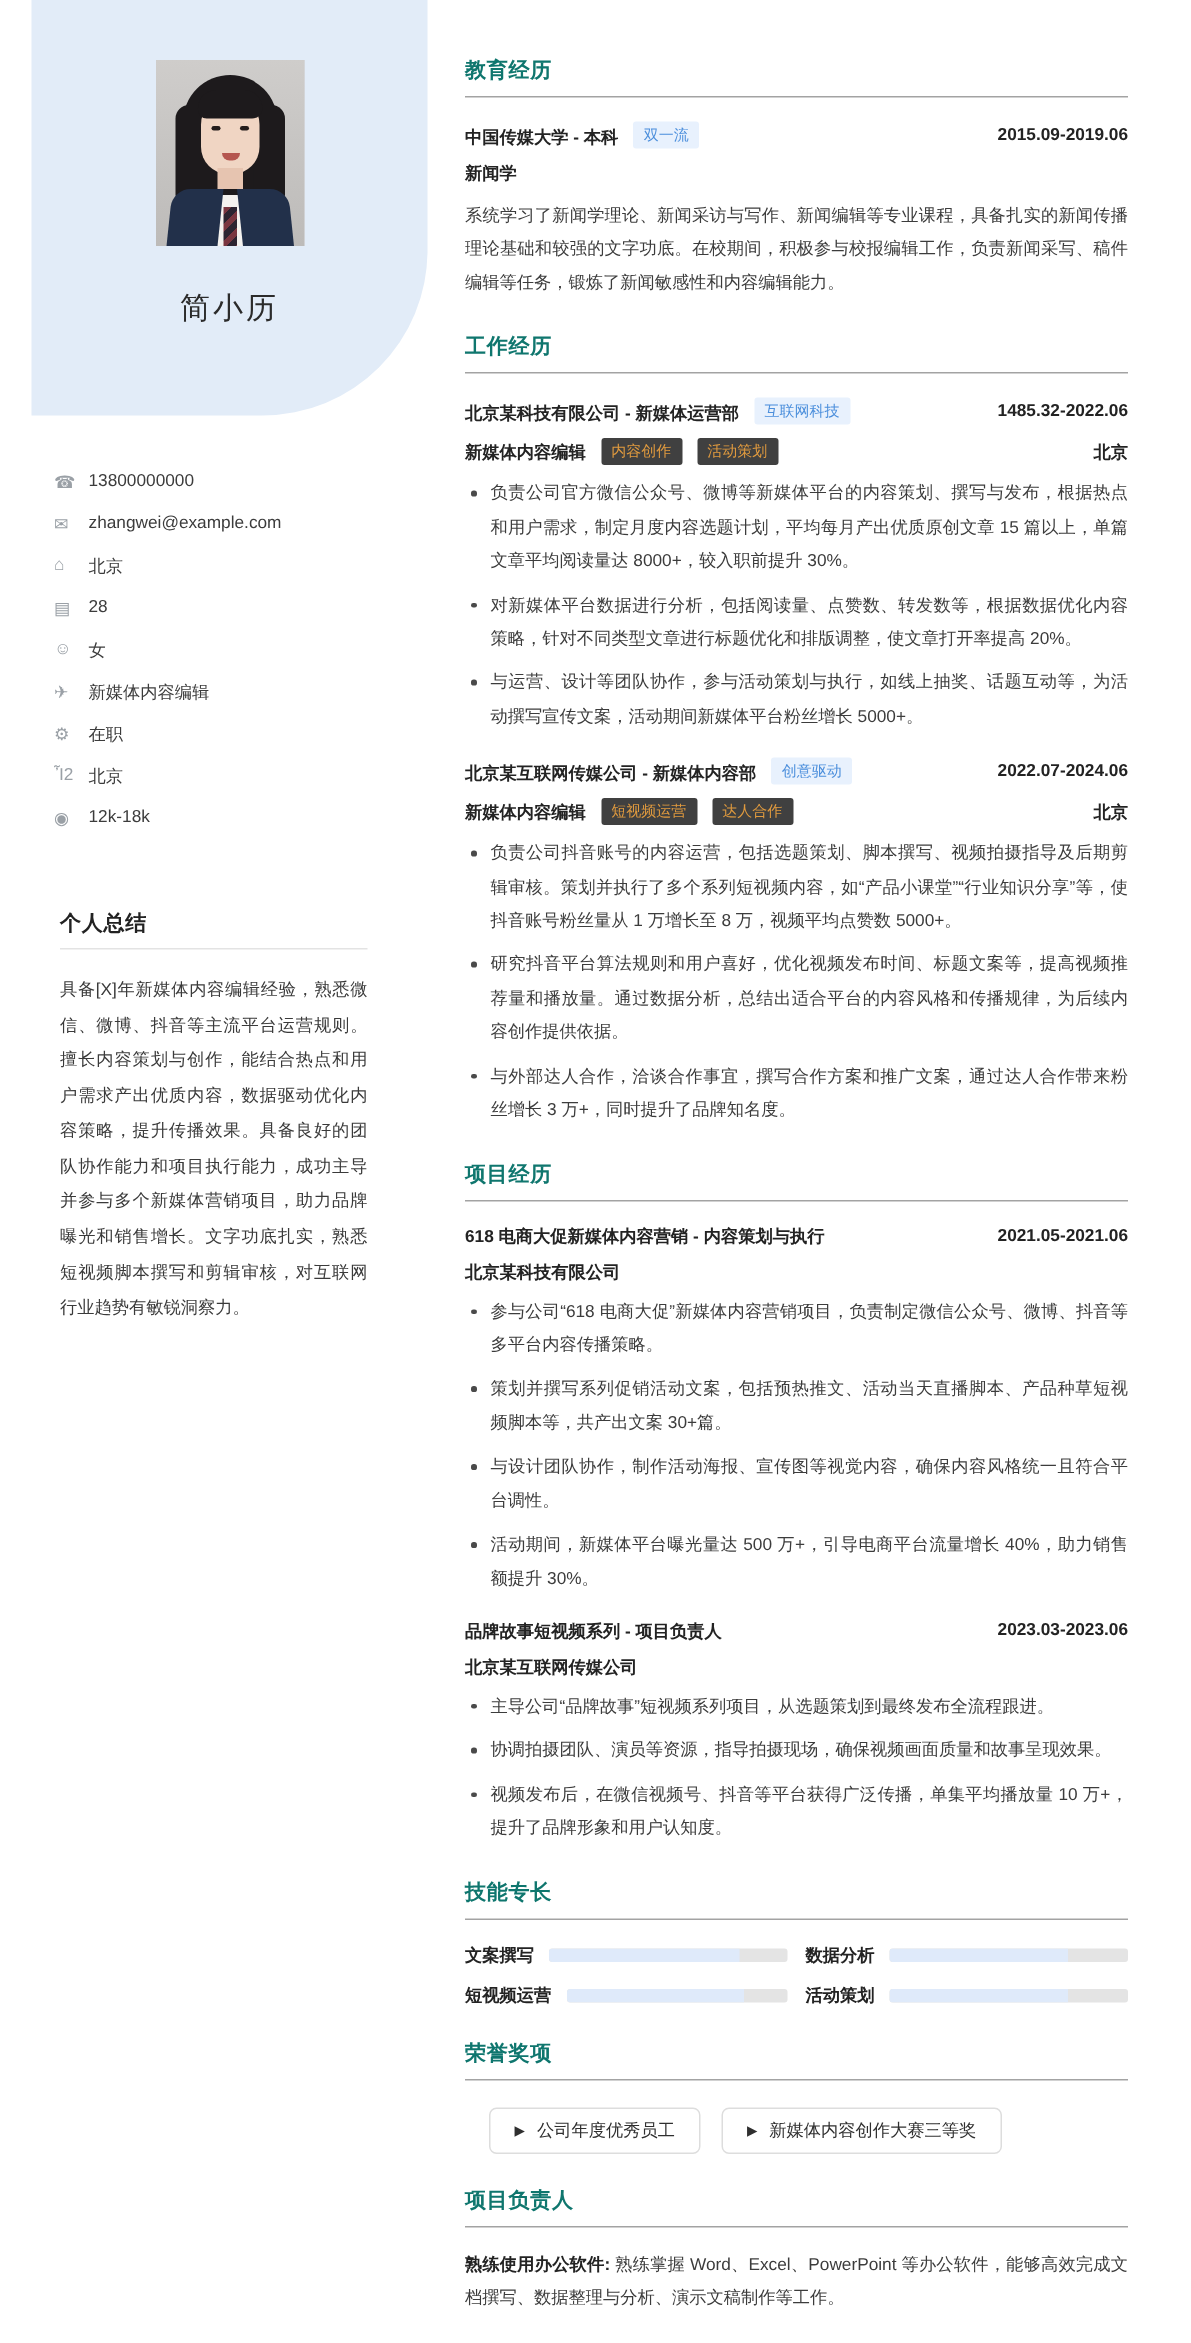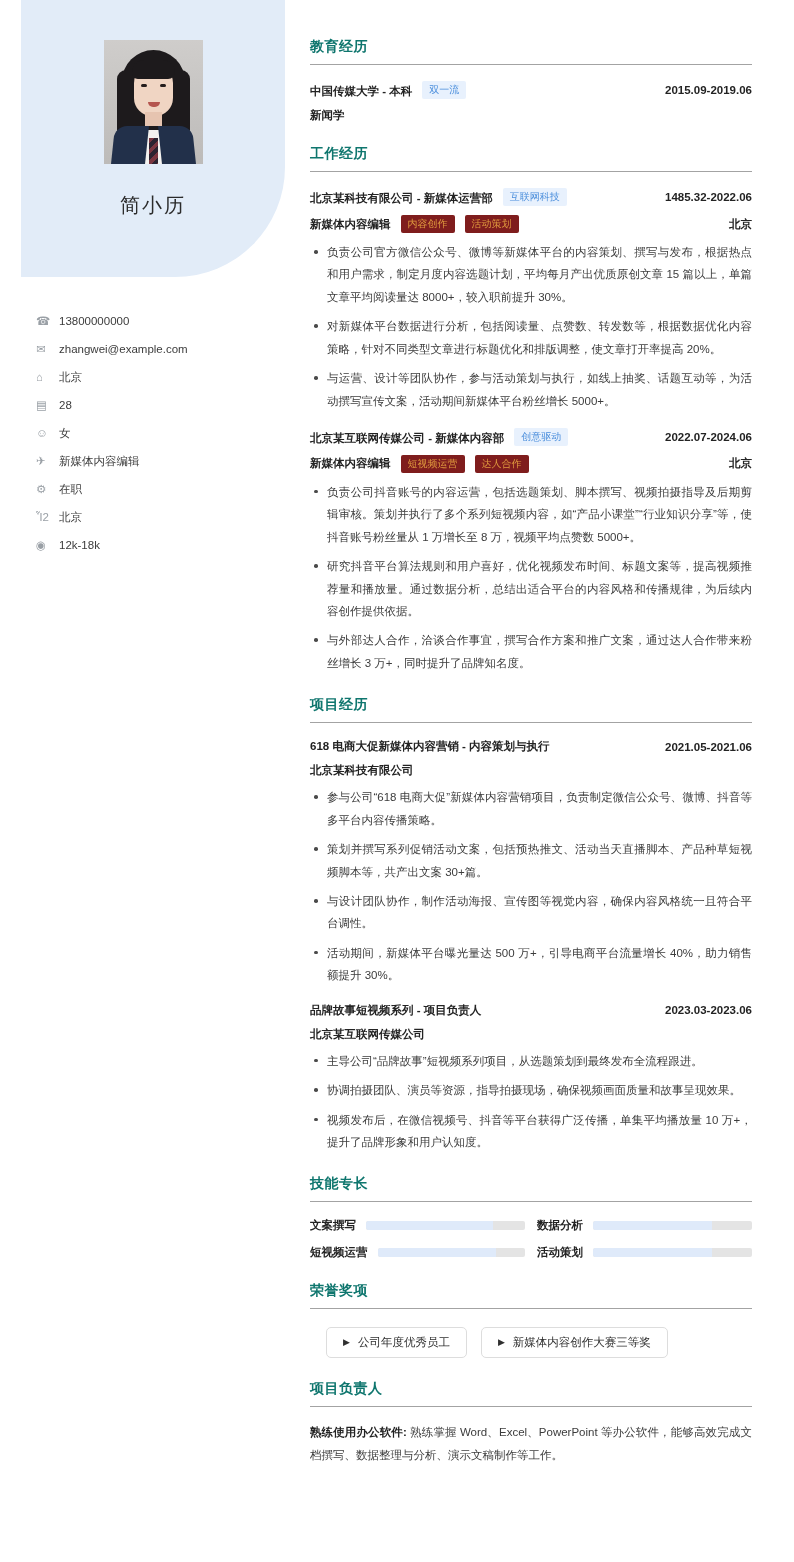--- a/index.html
+++ b/index.html
@@ -141,21 +141,21 @@
   .tag {
     display: inline-block;
     margin-left: 10px;
     padding: 2px 7px;
     font-size: 10px;
     font-weight: 400;
     border-radius: 2px;
     white-space: nowrap;
   }
   .tag-blue { background: #e8f1fd; color: #4c8fdc; }
-  .tag-orange { background: #7f1d1d; color: #e09a3e; }
+  .tag-orange { background: #404040; color: #e09a3e; }
 
   .desc {
     margin-top: 10px;
     font-size: 11.5px;
     line-height: 1.95;
     color: #3c3c3c;
     text-align: justify;
   }
   .bullets { margin-top: 8px; list-style: none; }
   .bullets li {
@@ -284,36 +284,41 @@
         <div class="contact-row">
           <span class="ci">Ἶ2</span>
           <span class="ctext">北京</span>
         </div>
         <div class="contact-row">
           <span class="ci">◉</span>
           <span class="ctext">12k-18k</span>
         </div>
       </div>
 
+    <div class="sum-block">
+      <div class="sum-title">个人总结</div>
+      <div class="sum-text">具备[X]年新媒体内容编辑经验，熟悉微信、微博、抖音等主流平台运营规则。擅长内容策划与创作，能结合热点和用户需求产出优质内容，数据驱动优化内容策略，提升传播效果。具备良好的团队协作能力和项目执行能力，成功主导并参与多个新媒体营销项目，助力品牌曝光和销售增长。文字功底扎实，熟悉短视频脚本撰写和剪辑审核，对互联网行业趋势有敏锐洞察力。</div>
+    </div>
   </div>
 
   <div class="right-col">
 
     <div class="section">
       <div class="sec-title">教育经历</div>
       <div id="edu-entries">
           <div class="entry">
             <div class="row-1">
               <div class="r1-left">
                 <span>中国传媒大学 - 本科</span>
                 <span class="tag tag-blue">双一流</span>
               </div>
               <span class="date">2015.09-2019.06</span>
             </div>
             <div class="subline">新闻学</div>
+            <div class="desc">系统学习了新闻学理论、新闻采访与写作、新闻编辑等专业课程，具备扎实的新闻传播理论基础和较强的文字功底。在校期间，积极参与校报编辑工作，负责新闻采写、稿件编辑等任务，锻炼了新闻敏感性和内容编辑能力。</div>
           </div>
         </div>
     </div>
 
     <div class="section">
       <div class="sec-title">工作经历</div>
       <div id="work-entries">
           <div class="entry">
             <div class="row-1">
               <div class="r1-left">

